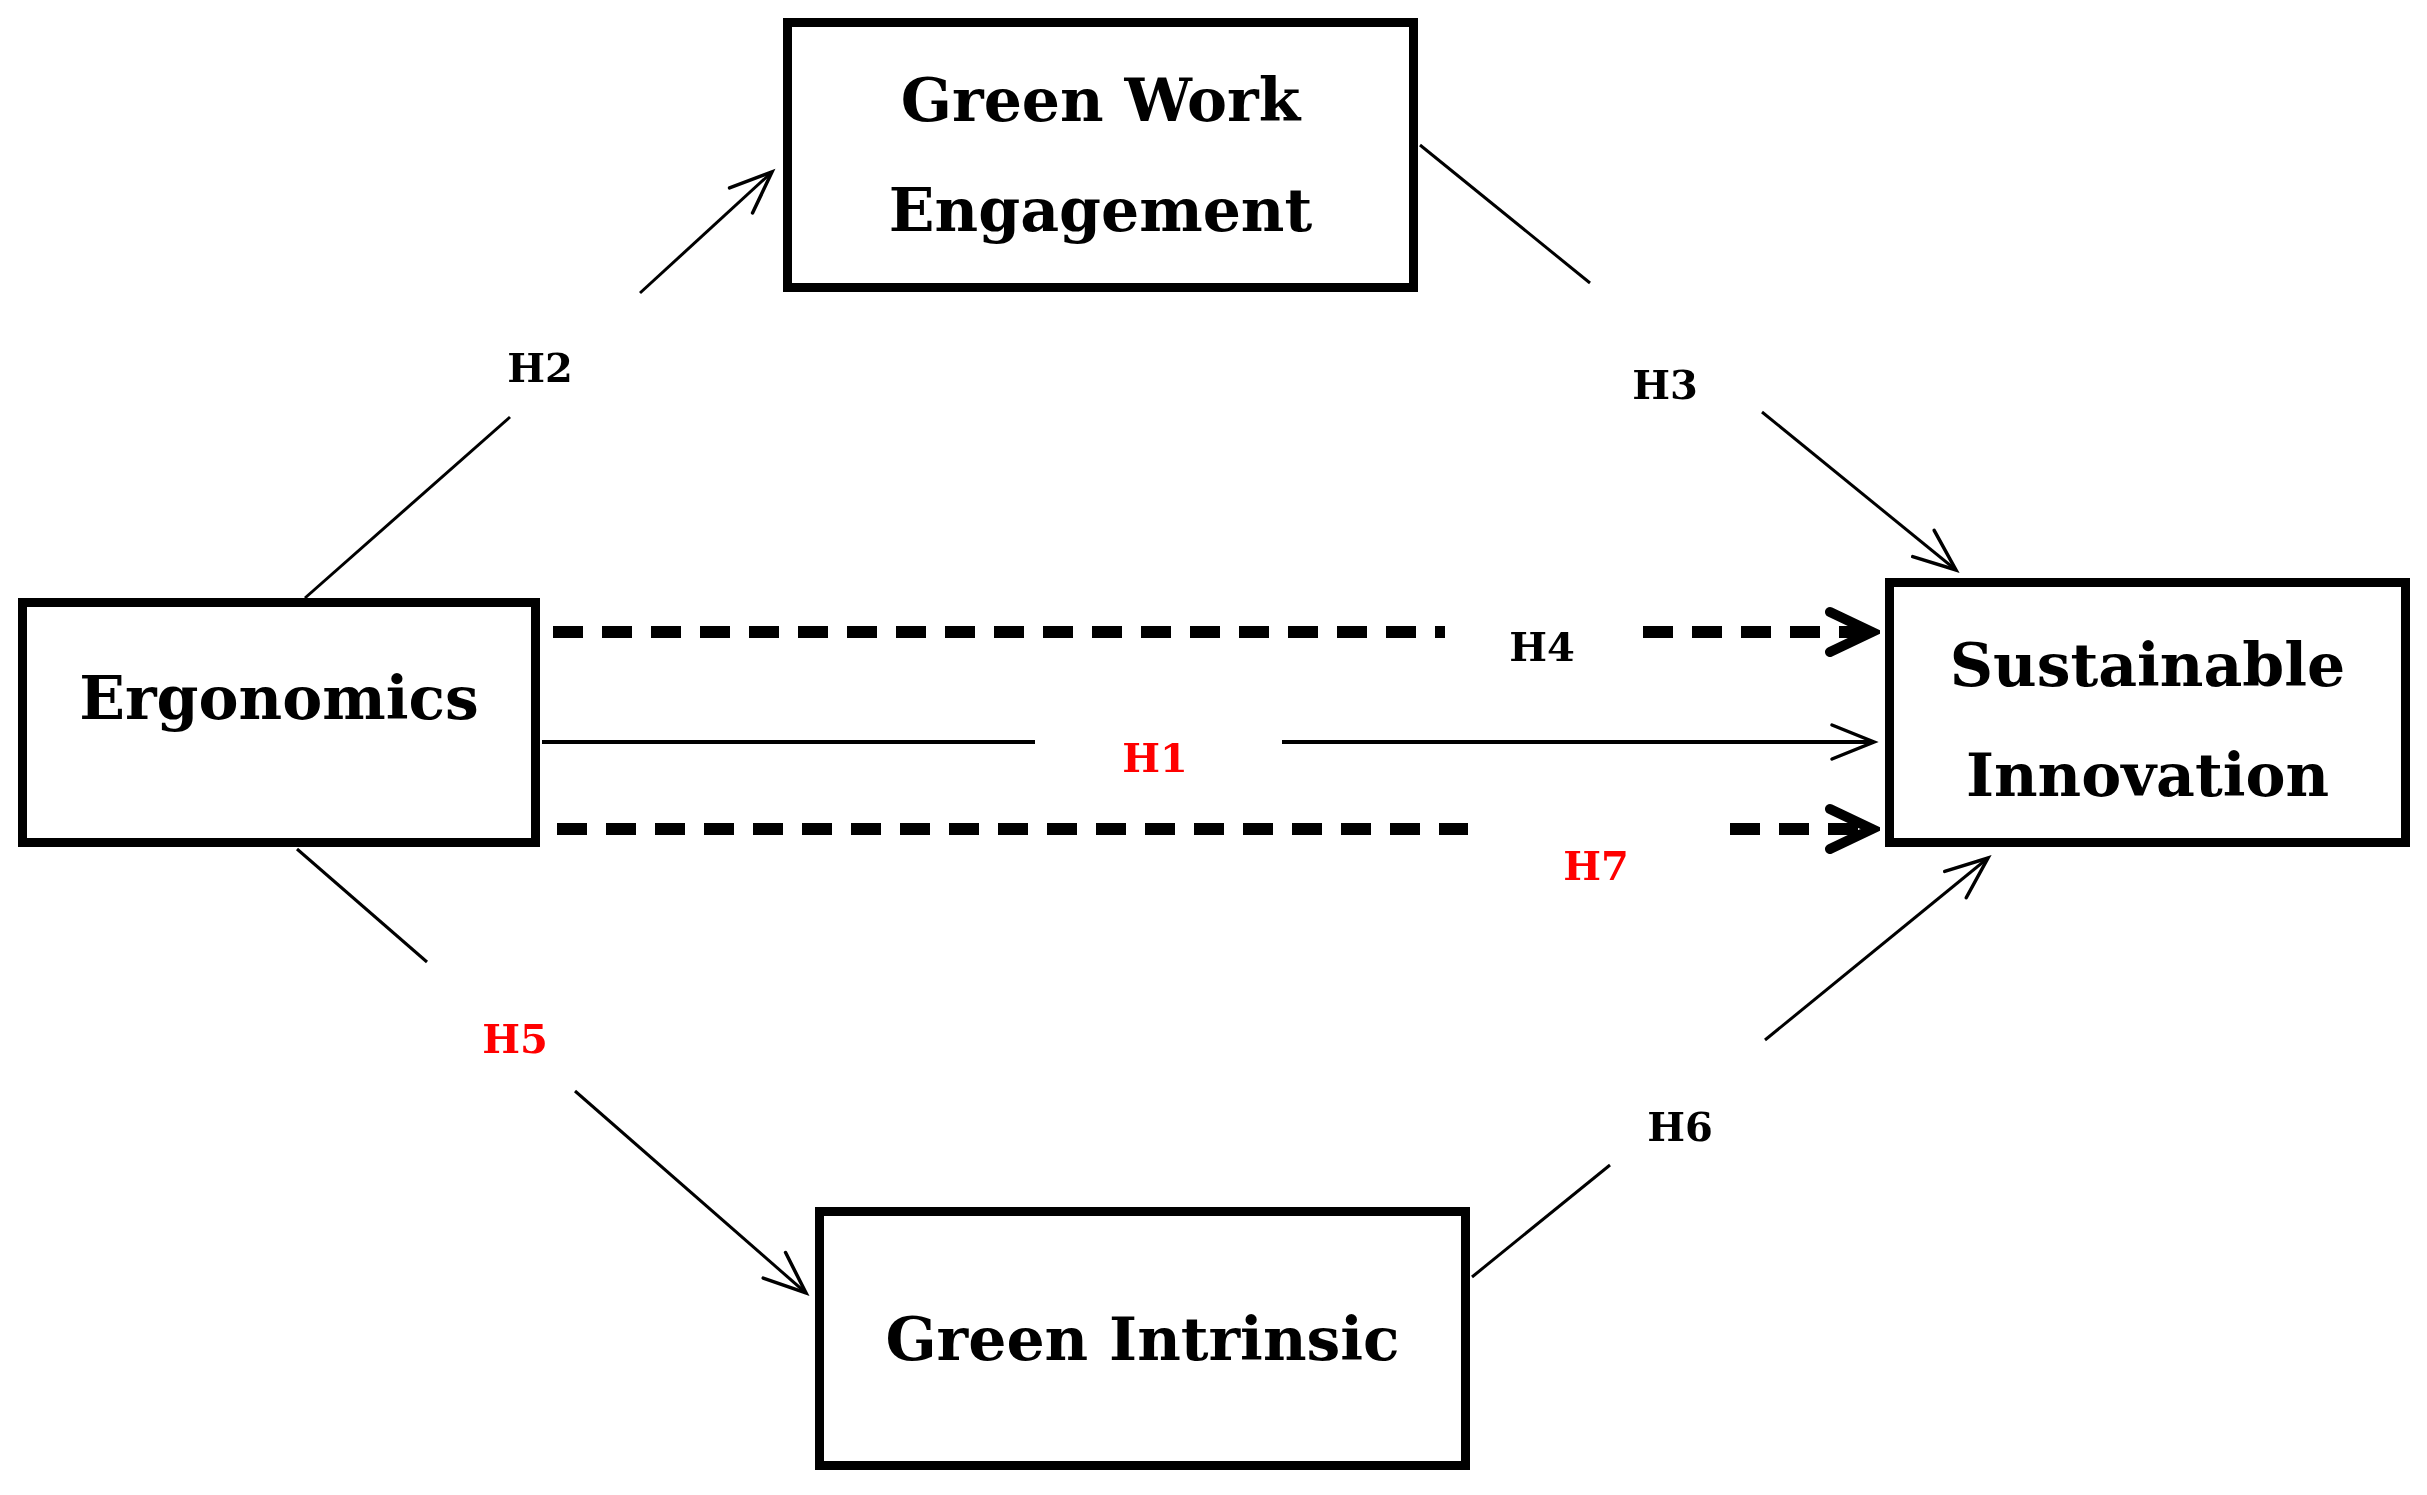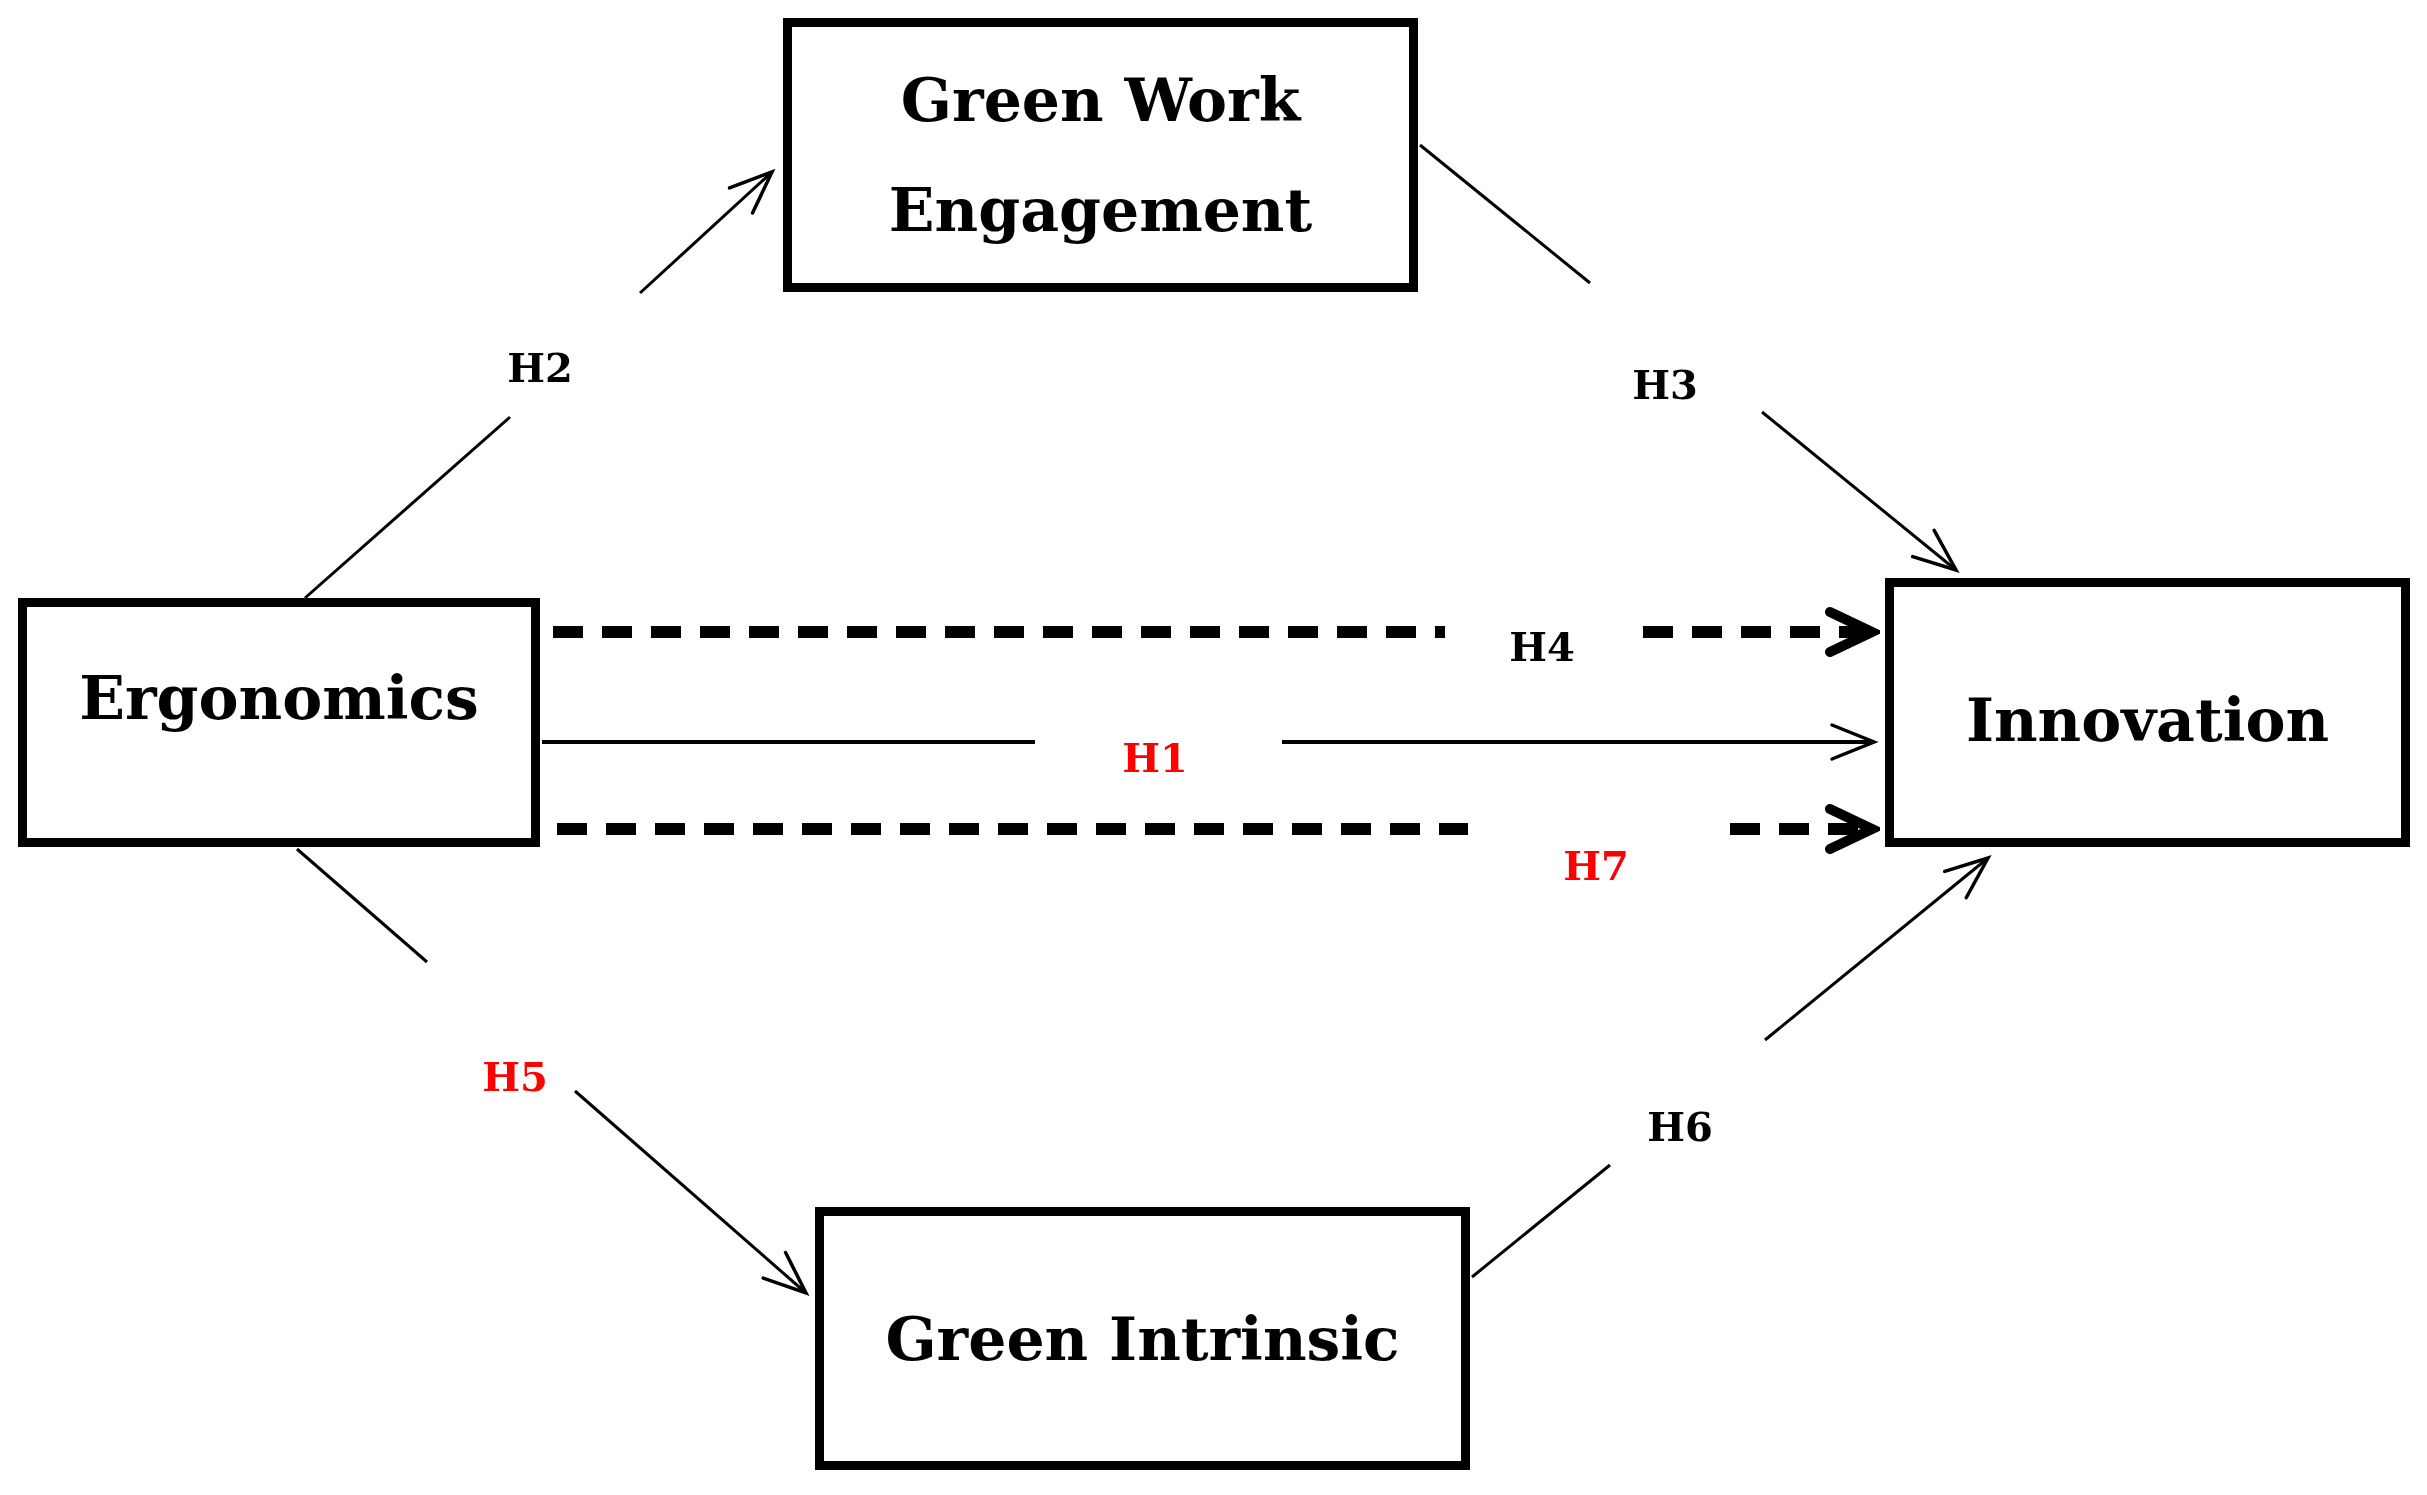--- a/index.html
+++ b/index.html
@@ -54,21 +54,21 @@
     line-height: 62px;
     white-space: nowrap;
   }
   .hlabel.black { color: #000000; }
   .hlabel.red   { color: #ff0000; }
   .pos-h2 { left: 540px;  top: 368px;  }
   .pos-h3 { left: 1665px; top: 363px; margin-top: 22px;  }
   .pos-h4 { left: 1542px; top: 647px;  }
   .pos-h1 { left: 1155px; top: 758px;  }
   .pos-h7 { left: 1596px; top: 866px;  padding: 0 14px; }
-  .pos-h5 { left: 515px;  top: 1077px; text-align: right; }
+  .pos-h5 { left: 515px;  top: 1039px; text-align: right; }
   .pos-h6 { left: 1680px; top: 1127px; }
 </style>
 </head>
 <body>
 
 <div class="canvas">
 
   <svg class="connector-layer" viewBox="0 0 2427 1495" xmlns="http://www.w3.org/2000/svg">
     <defs>
       <marker id="arrow-thin" markerUnits="userSpaceOnUse" markerWidth="54" markerHeight="46" refX="48" refY="22" orient="auto">
@@ -118,20 +118,21 @@
   <div class="node node-top">
     <span class="node-line">Green Work</span>
     <span class="node-line">Engagement</span>
   </div>
 
   <div class="node node-left">
     <span class="node-line">Ergonomics</span>
   </div>
 
   <div class="node node-right">
+    <span class="node-line">Sustainable</span>
     <span class="node-line">Innovation</span>
   </div>
 
   <div class="node node-bottom">
     <span class="node-line">Green Intrinsic</span>
   </div>
 
   <span class="hlabel black pos-h2">H2</span>
   <span class="hlabel black pos-h3">H3</span>
   <span class="hlabel black pos-h4">H4</span>

